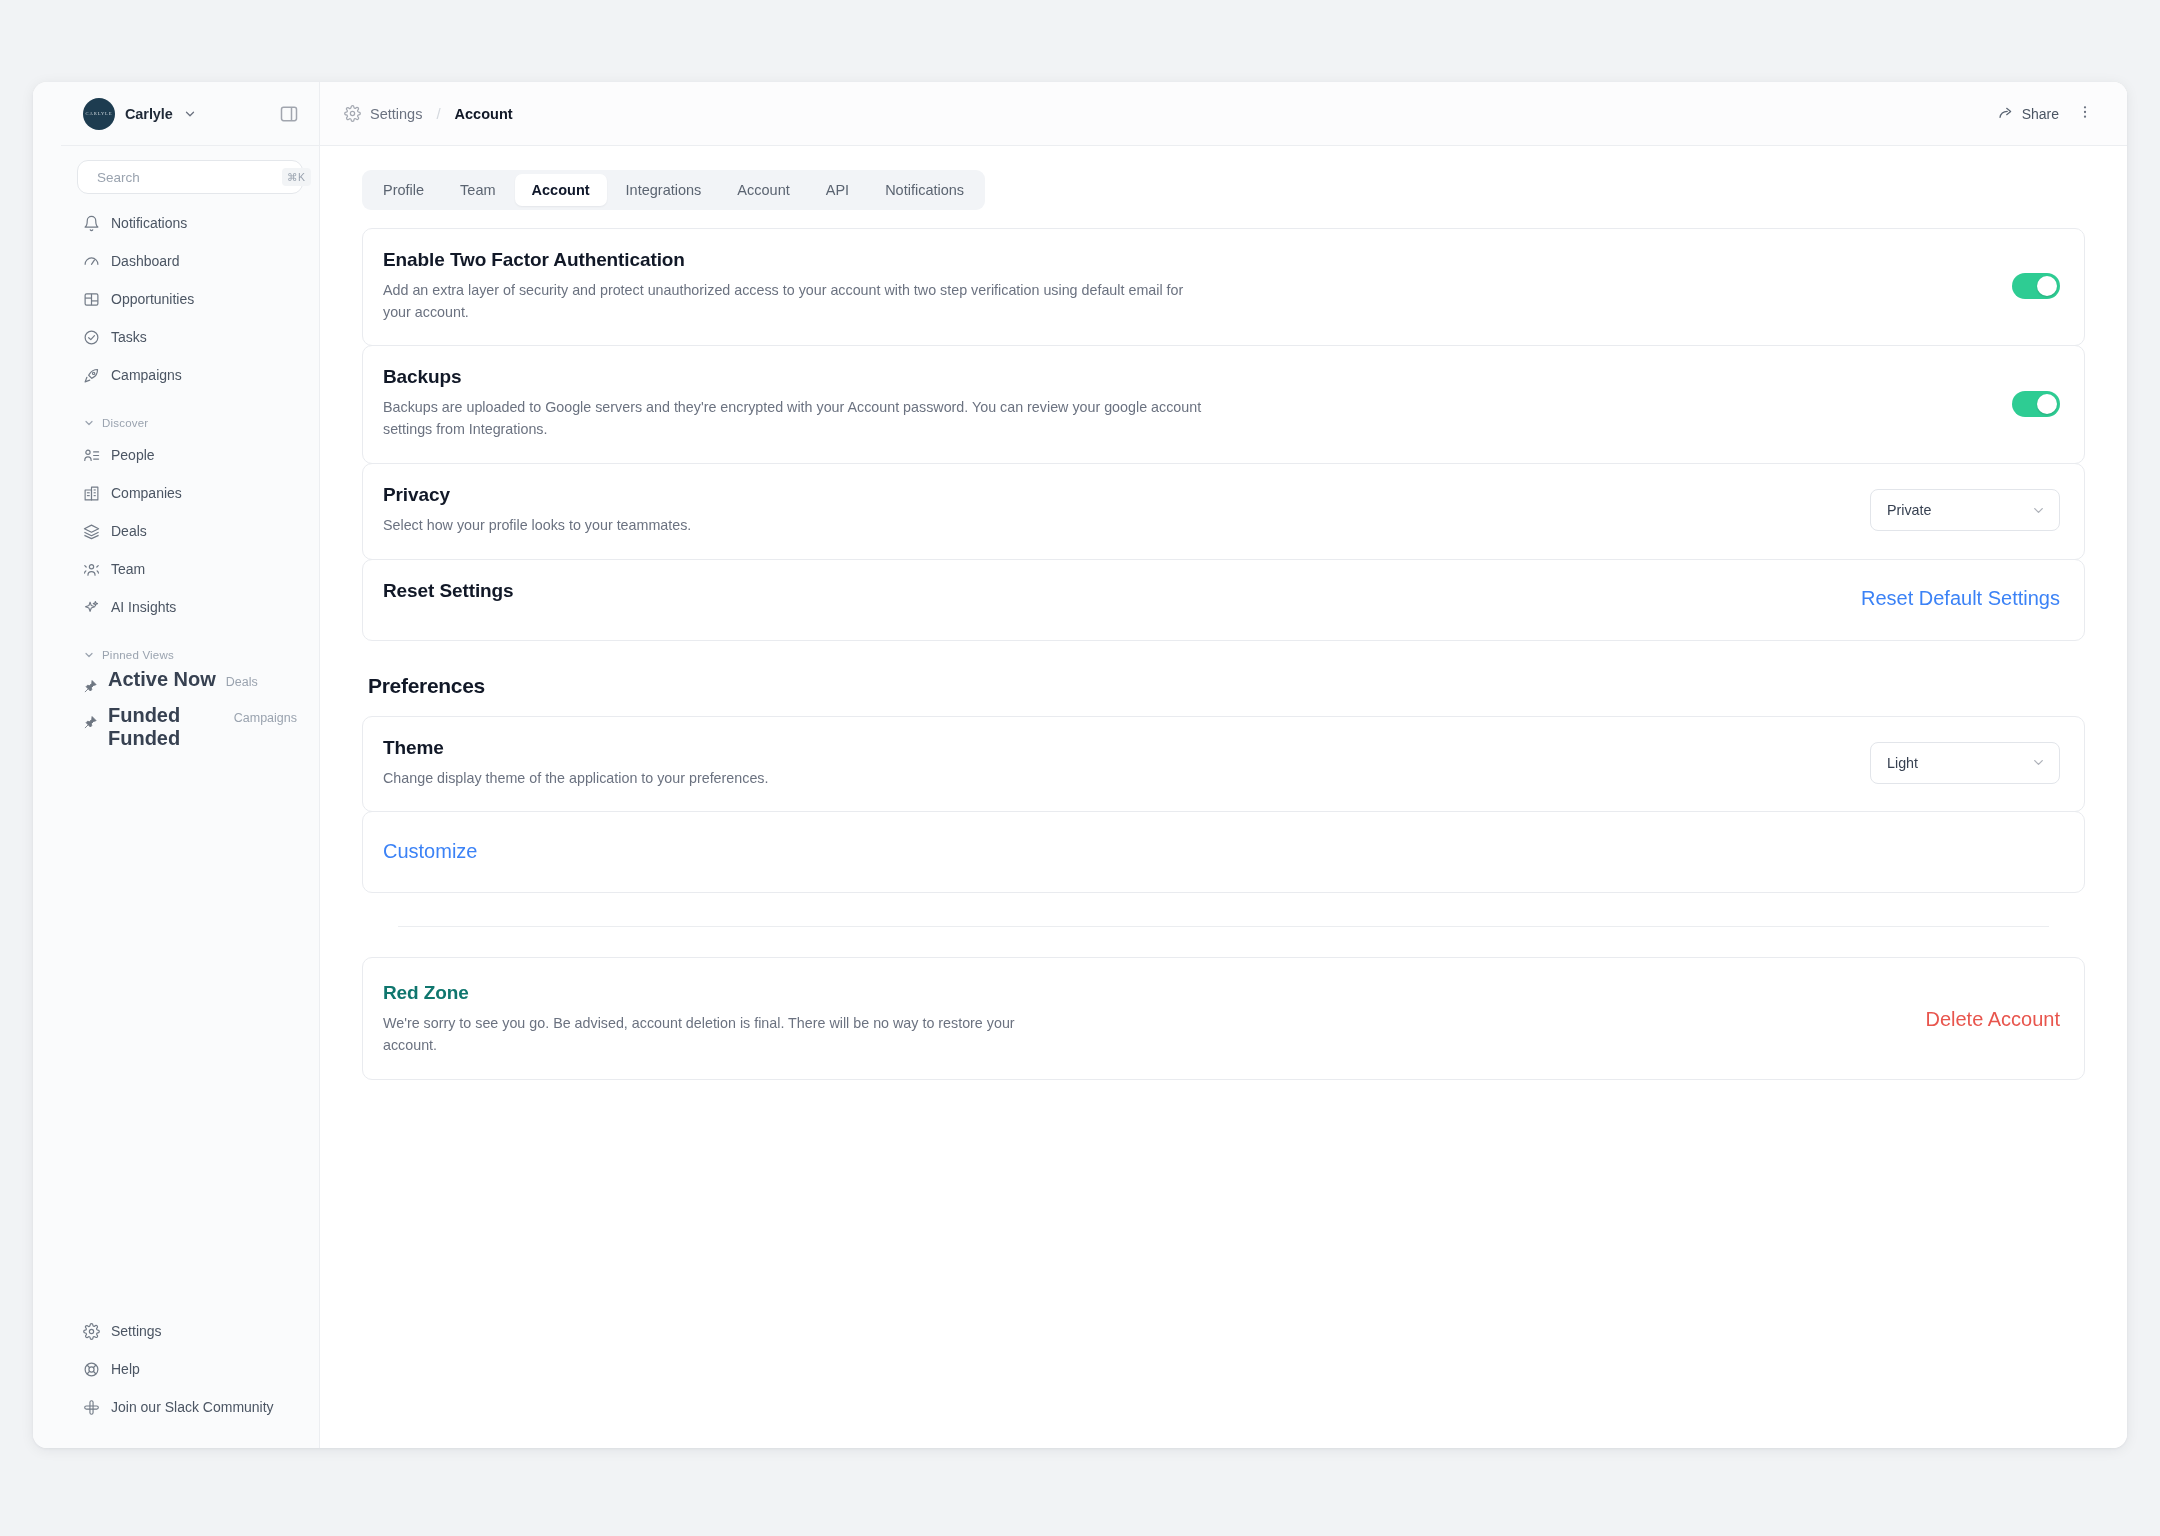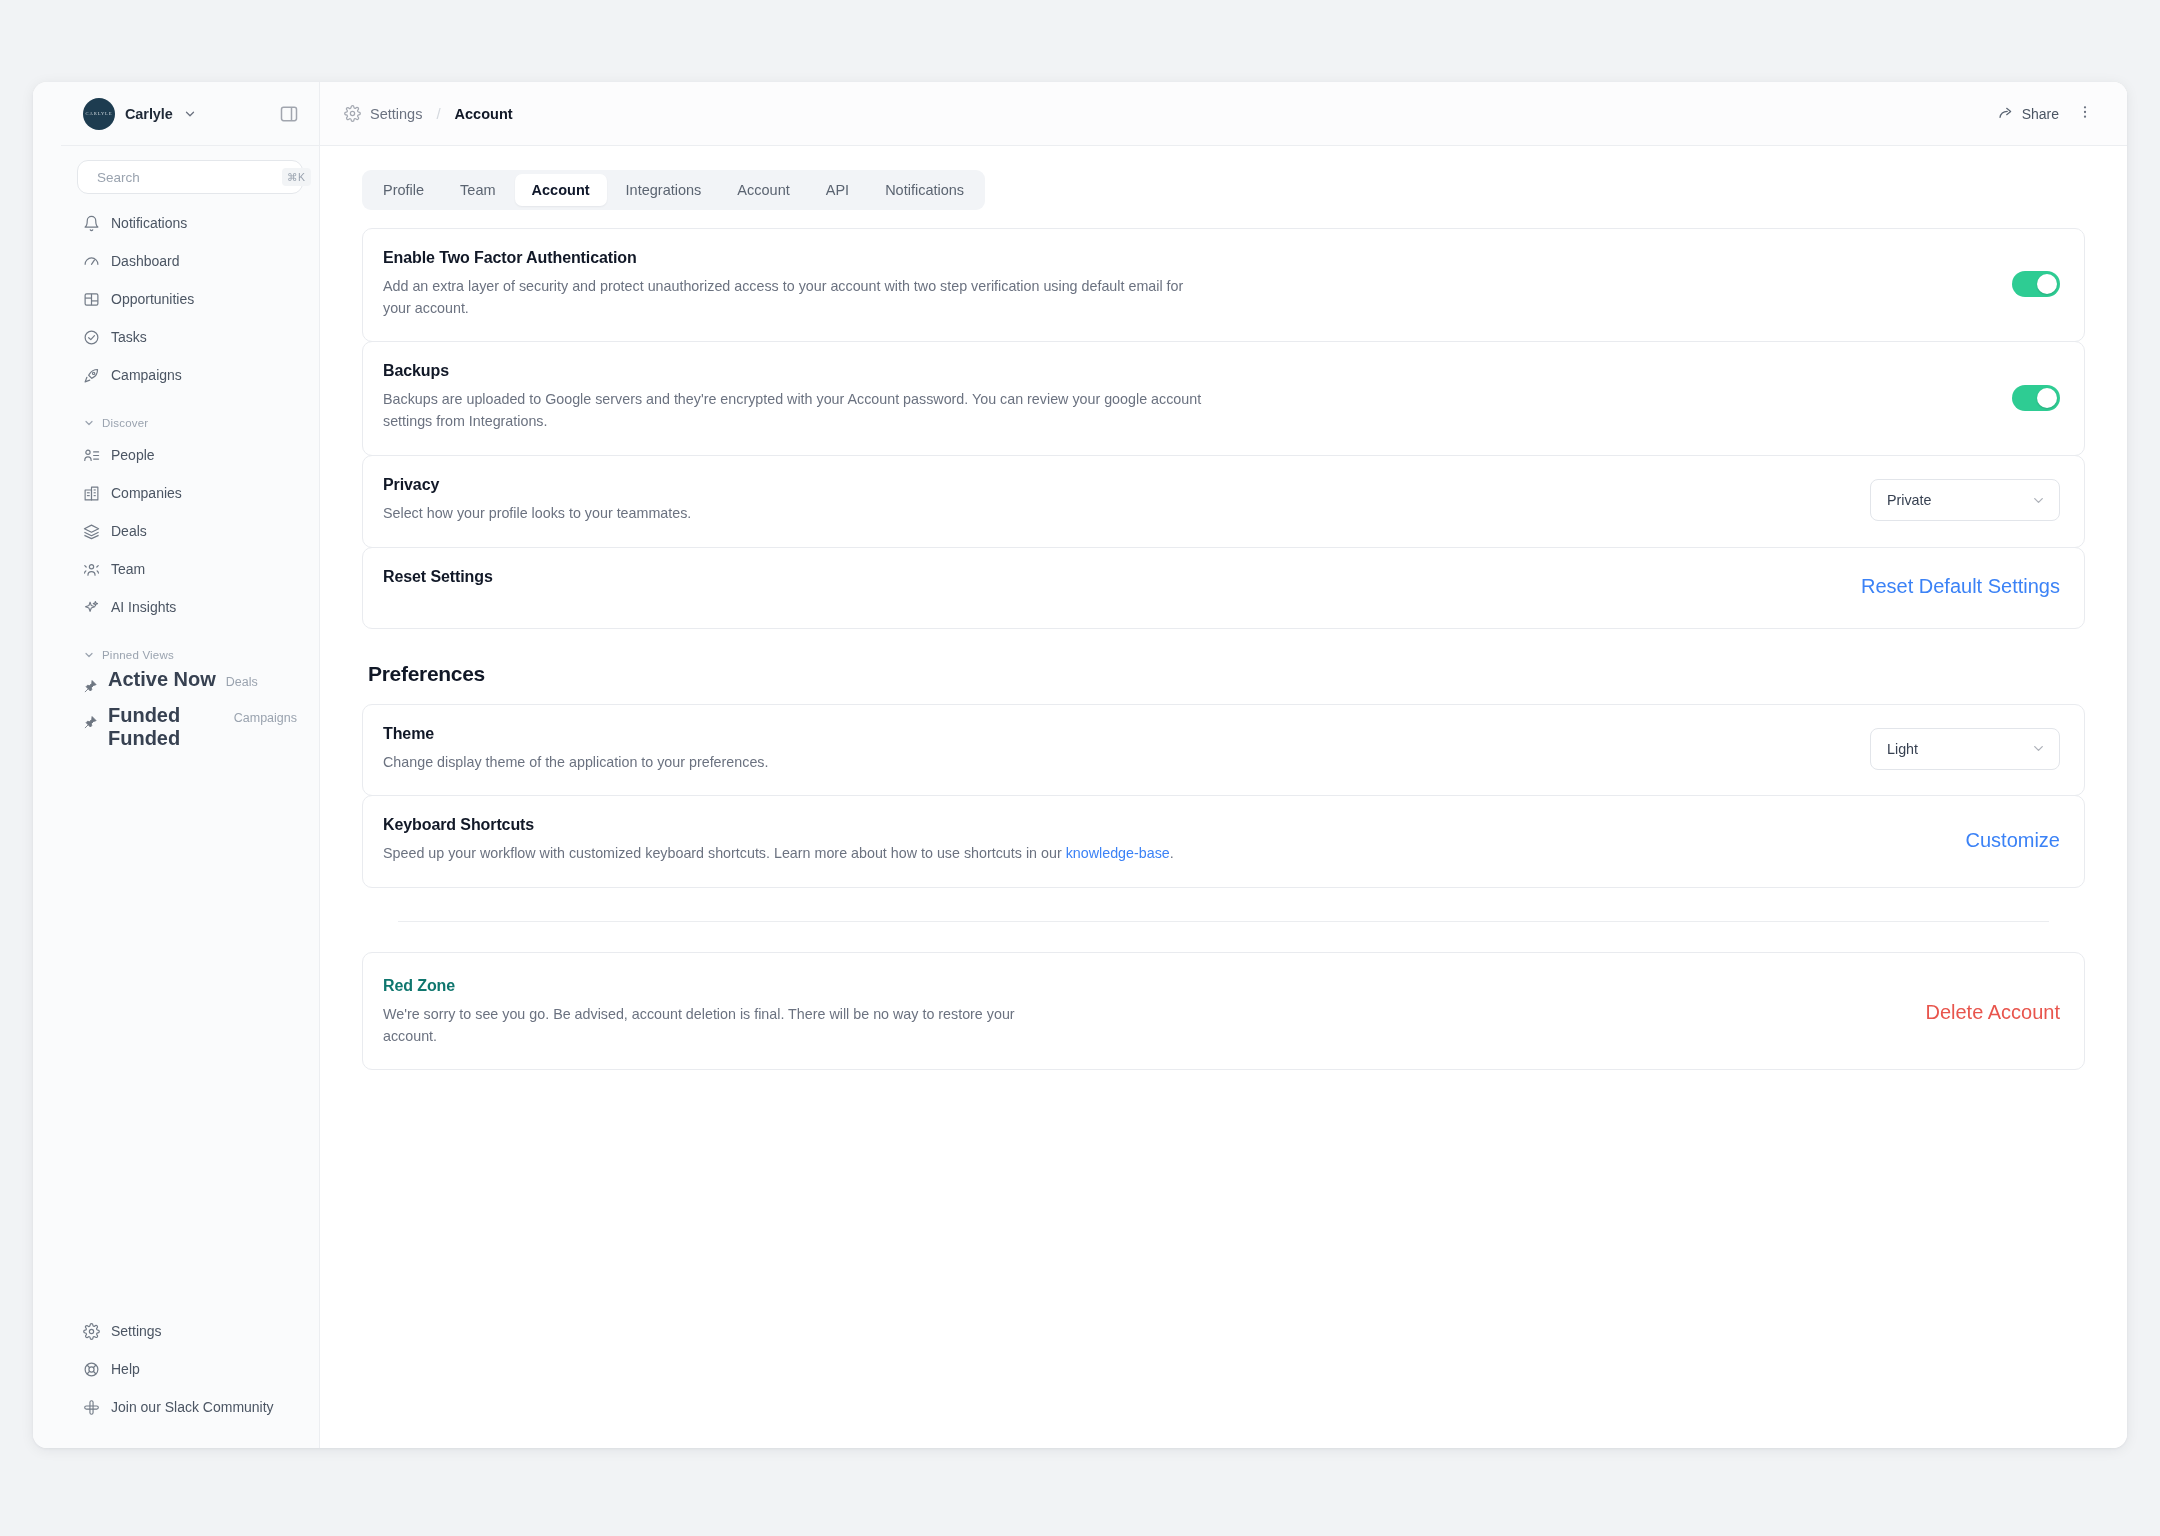--- a/index.html
+++ b/index.html
@@ -163,21 +163,21 @@
     border-radius: 10px;
     background: #fff;
     padding: 20px 24px 22px 20px;
     display: flex; align-items: flex-start;
     margin-bottom: -1px;
     min-height: 82px;
   }
   .card + .card { }
   .card-body { flex: 1; min-width: 0; padding-right: 24px; }
   .card-title {
-    font-size: 16px; font-weight: 700; color: #111827;
+    font-size: 19px; font-weight: 700; color: #111827;
     margin-bottom: 9px; letter-spacing: -.1px;
   }
   .card-title.danger { color: #0f766e; }
   .card-desc {
     font-size: 14.3px; color: #6b7280; line-height: 1.52;
     max-width: 820px;
   }
   .card-desc a { color: #3b82f6; text-decoration: none; }
   .card-right { display: flex; align-items: center; align-self: center; flex: 0 0 auto; }
 
@@ -519,24 +519,20 @@
             <div class="select">
               <span>Light</span>
               <svg viewBox="0 0 24 24" fill="none" stroke="#6b7280" stroke-width="2" stroke-linecap="round" stroke-linejoin="round">
                   <polyline points="6 9 12 15 18 9"></polyline>
                 </svg>
             </div>
           </div>
         </div>
 
         <div class="card">
-          <div class="card-body">
-            <div class="card-title">Keyboard Shortcuts</div>
-            <div class="card-desc"><span>Speed up your workflow with customized keyboard shortcuts. Learn more about how to use shortcuts in our </span><a href="#">knowledge-base</a><span>.</span></div>
-          </div>
           <div class="card-right">
             <span class="link-action">Customize</span>
           </div>
         </div>
 
       </div>
 
       <div class="divider"></div>
 
       <div class="card" style="min-height:104px;padding-top:24px;">

